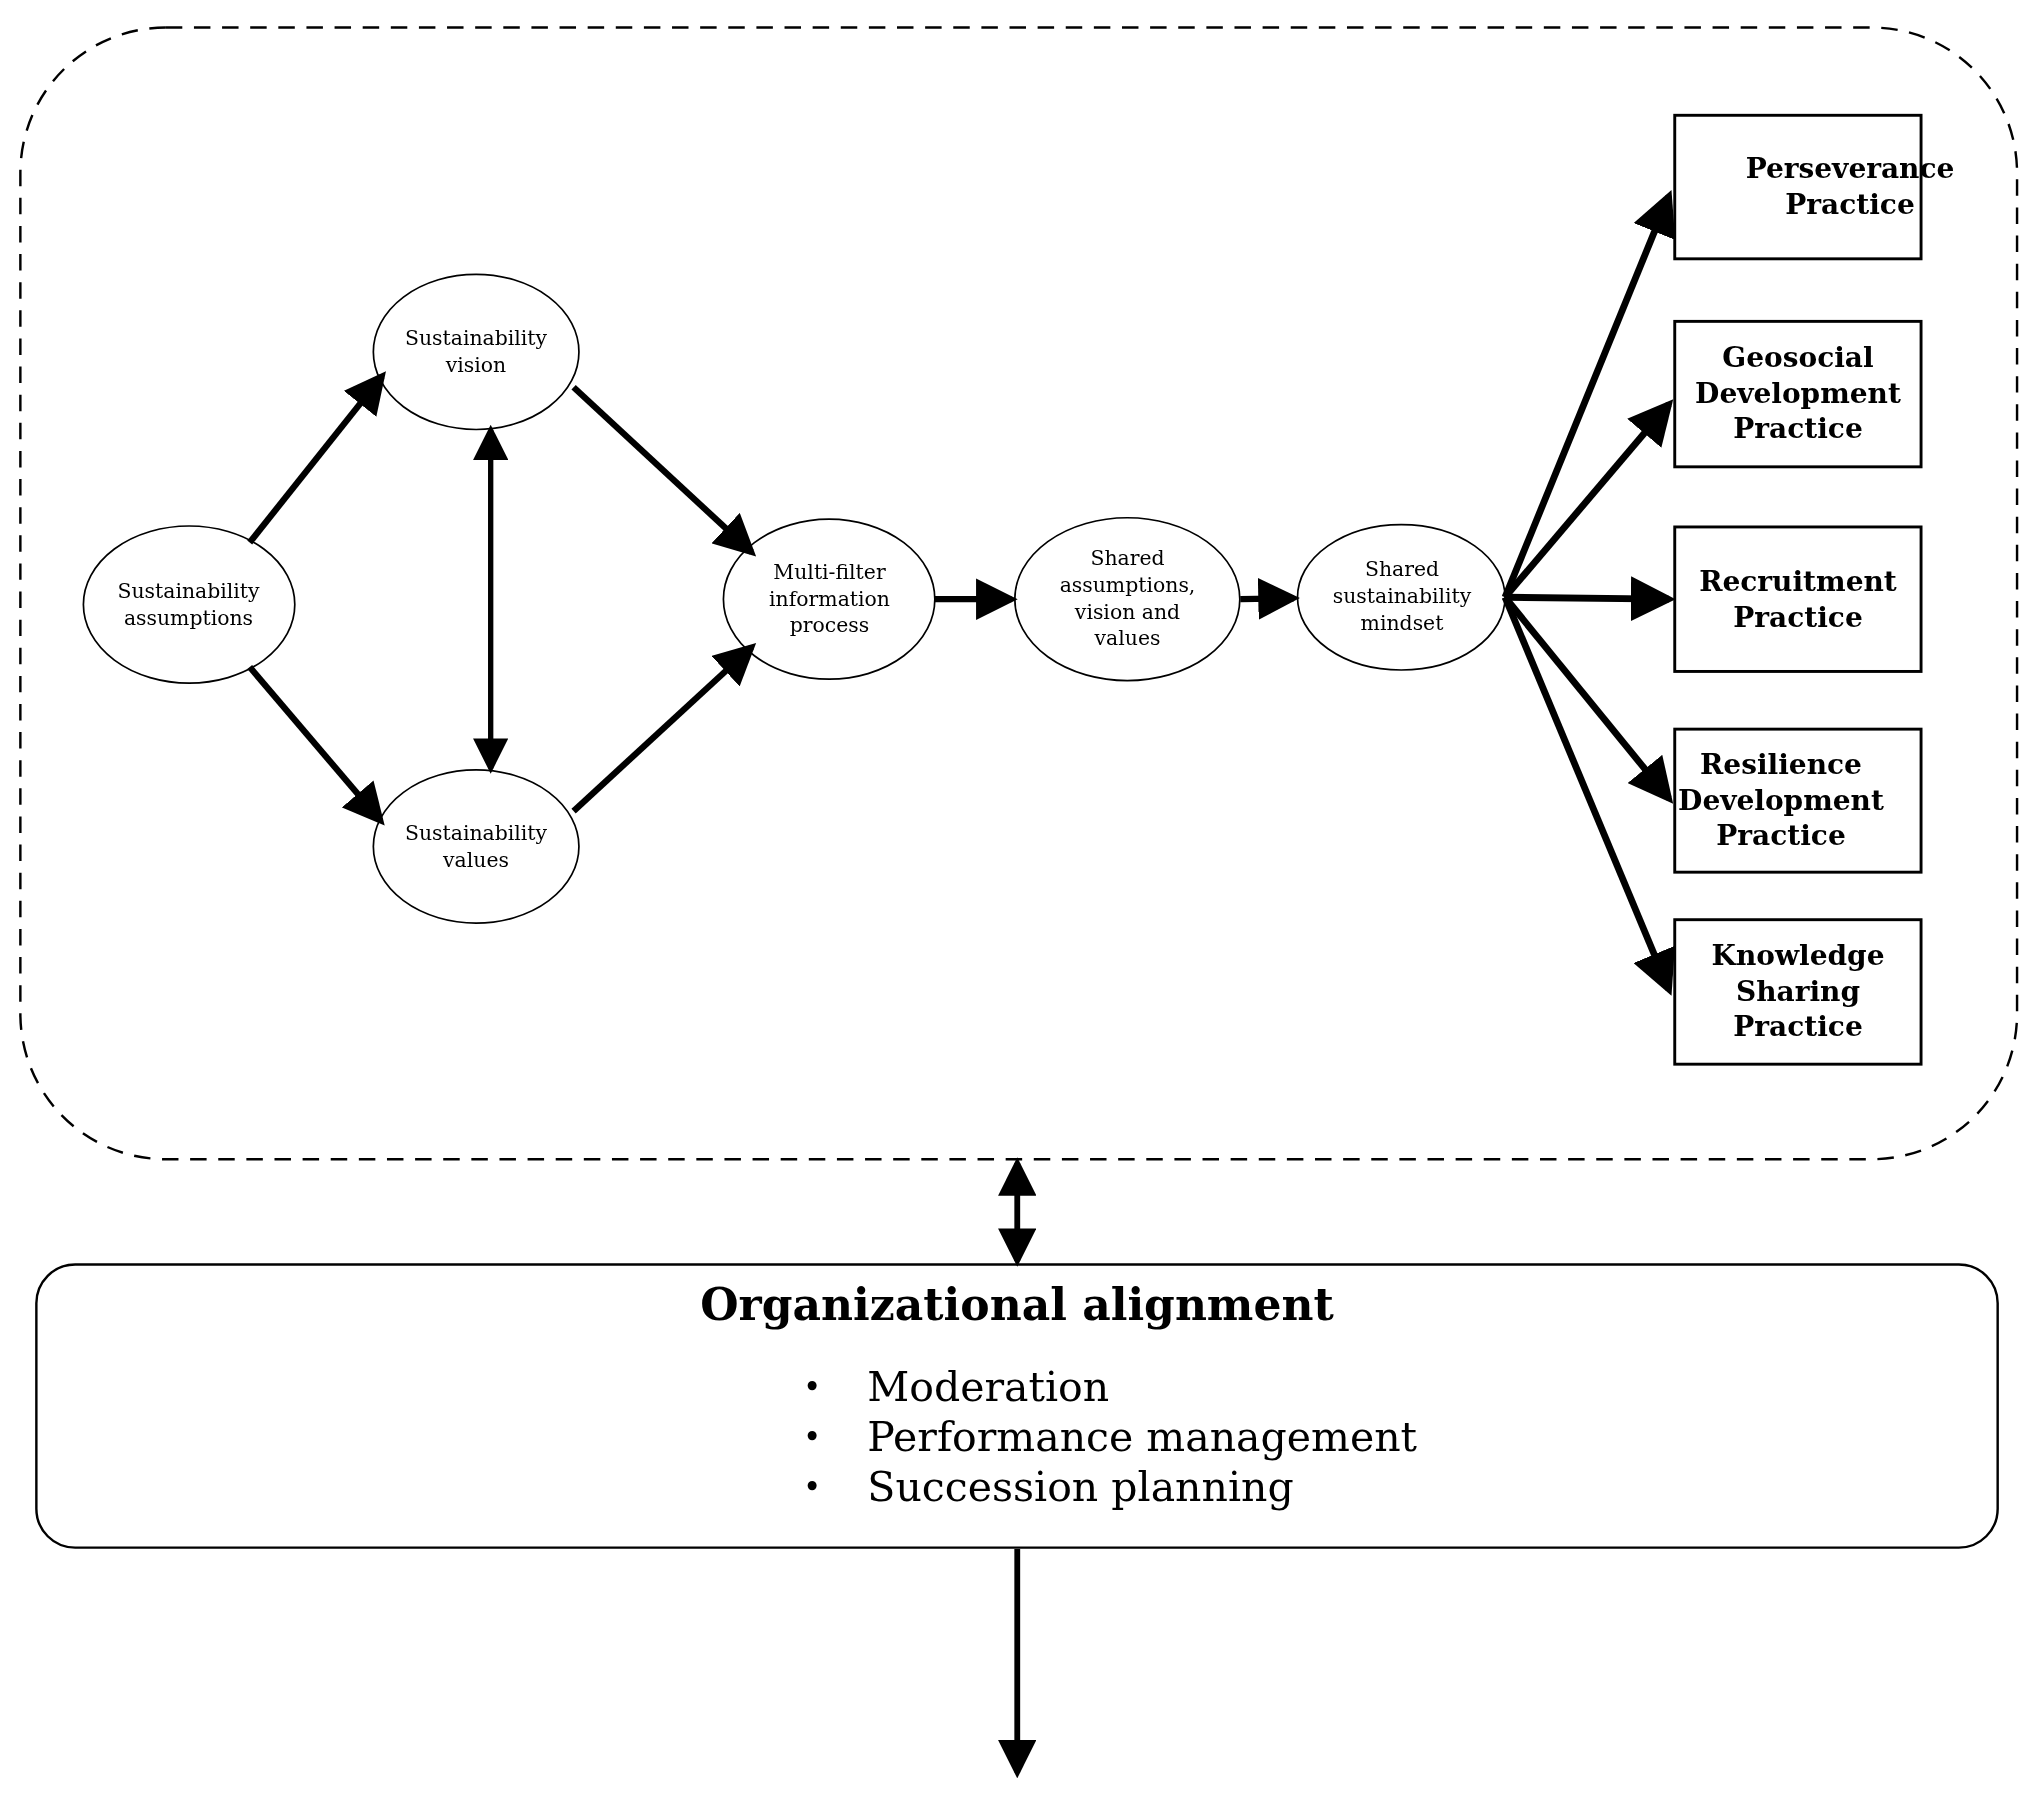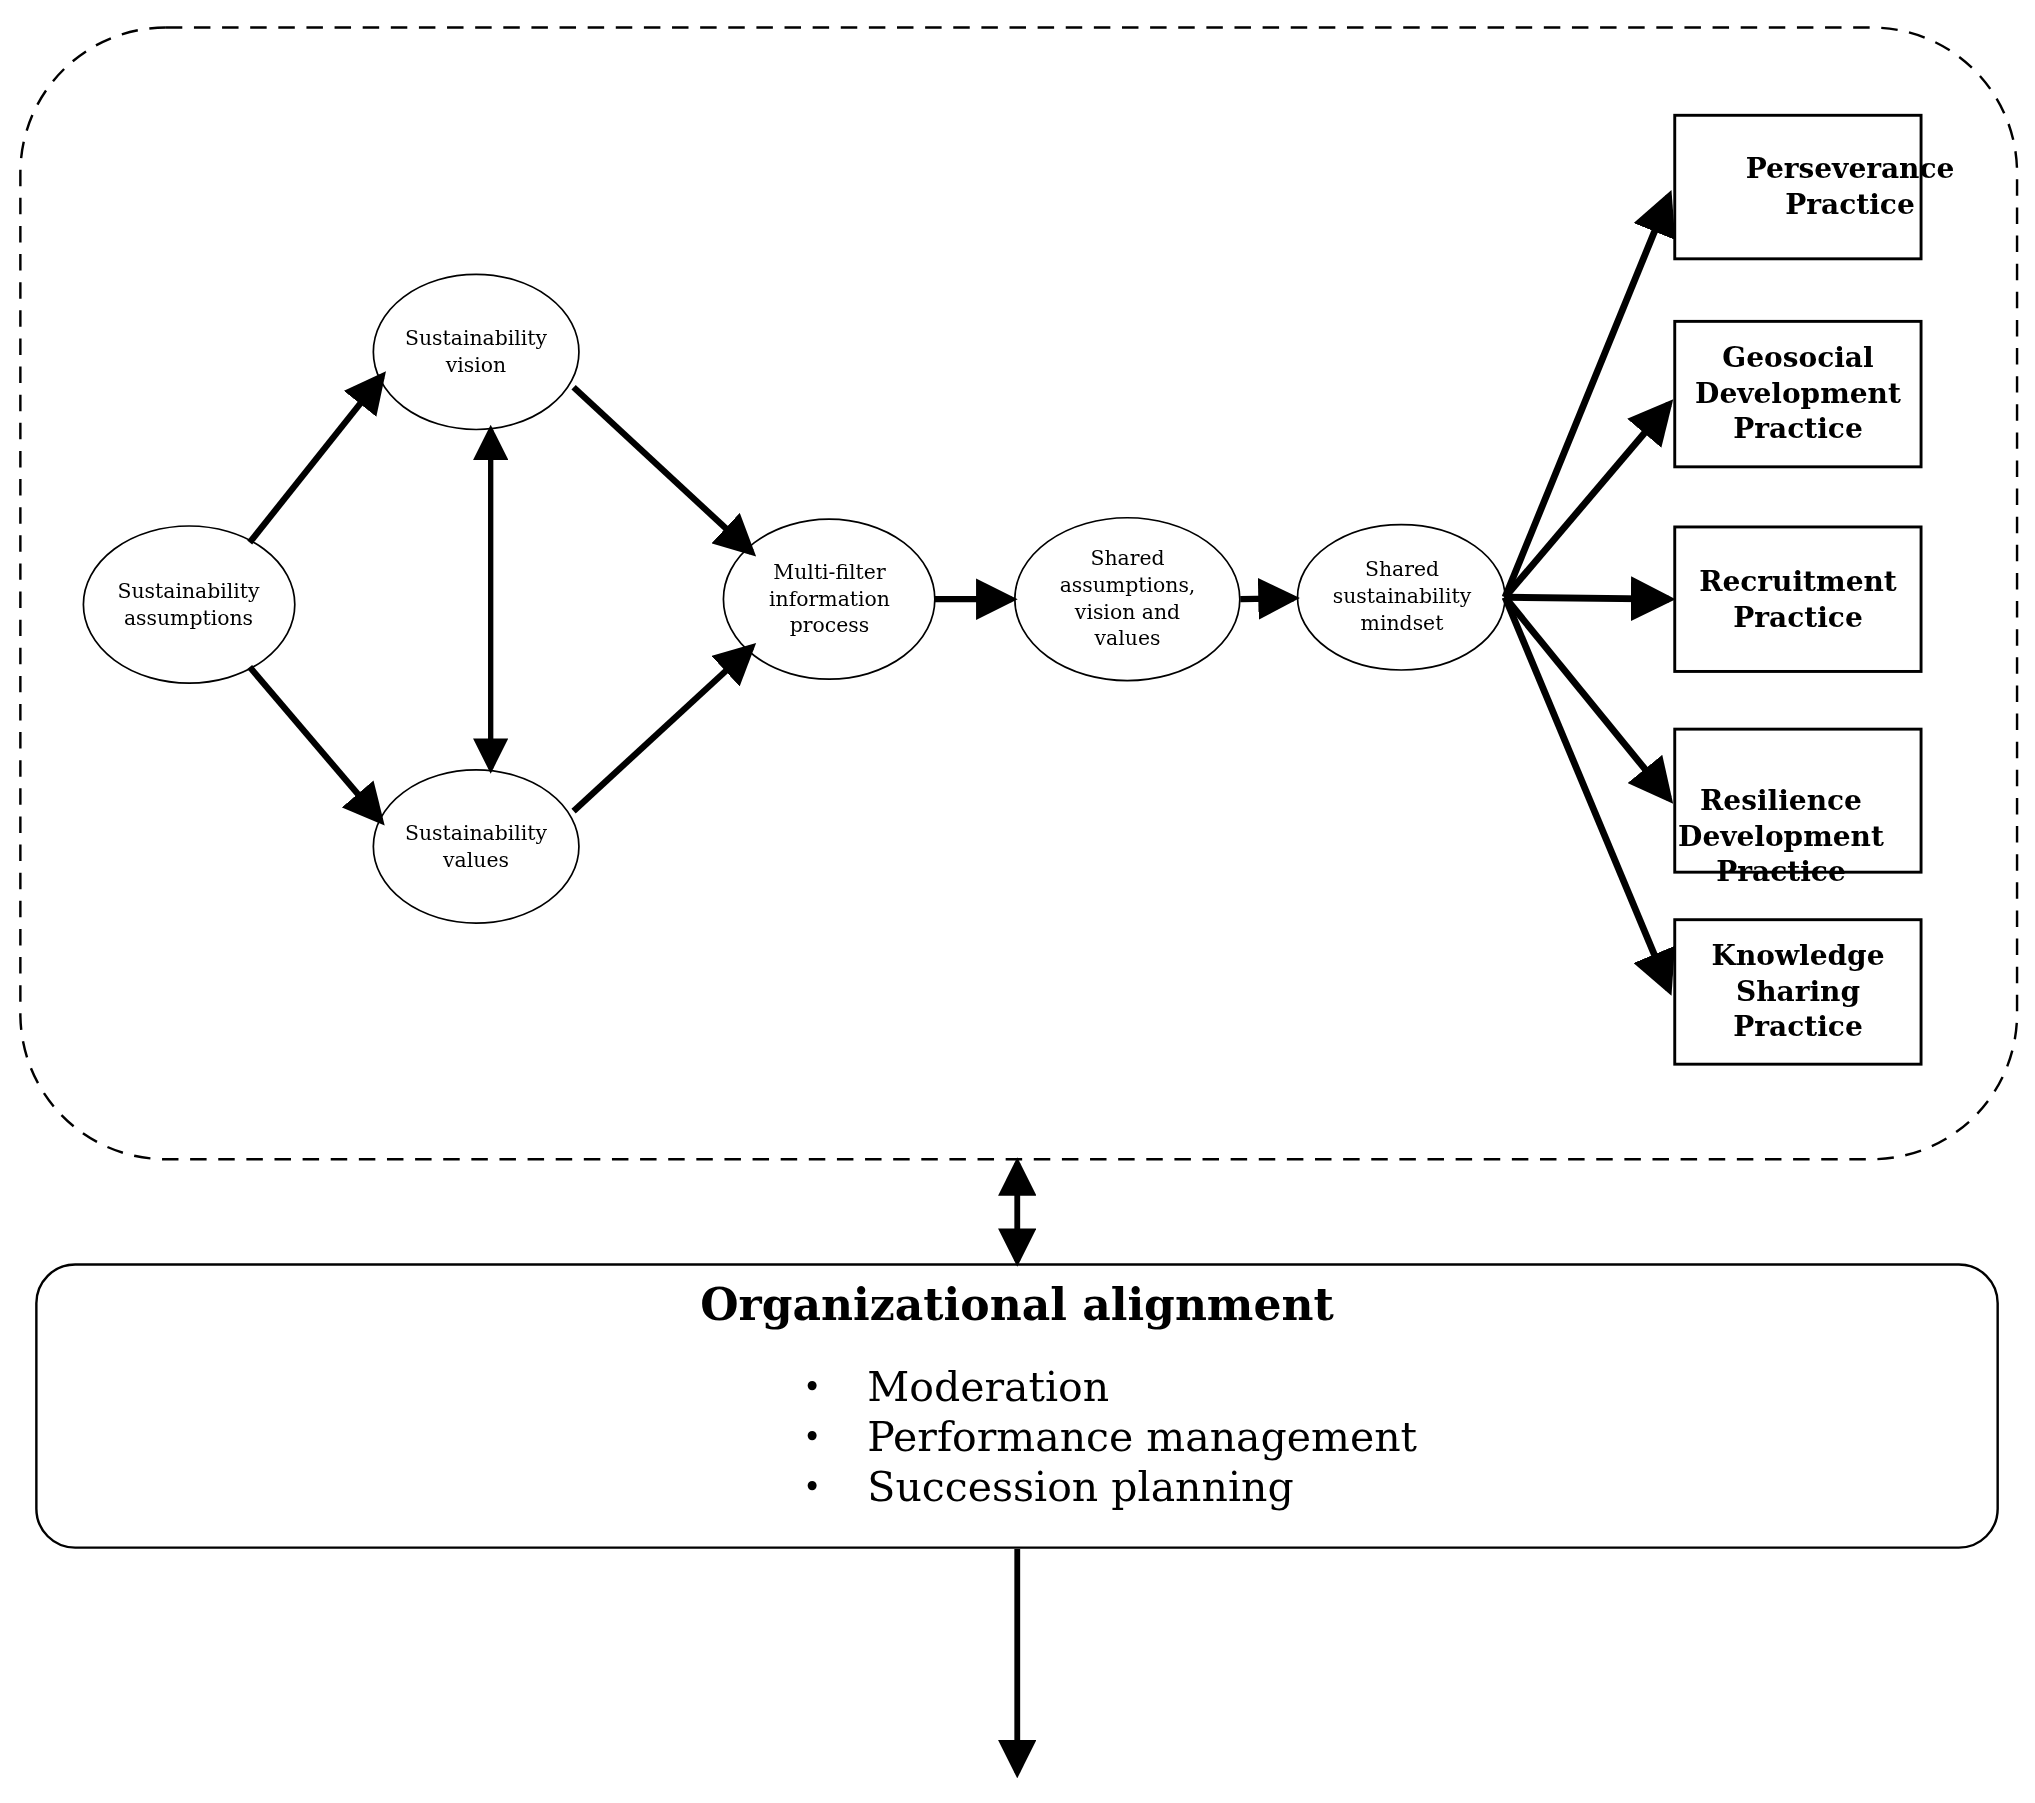--- a/index.html
+++ b/index.html
@@ -138,21 +138,21 @@
 sustainability
 mindset</div>
 
   <div class="practice-label" style="left:1727px; top:115px; width:246px; height:144px;">Perseverance
 Practice</div>
   <div class="practice-label" style="left:1675px; top:321px; width:246px; height:145px;border-radius:18px;">Geosocial
 Development
 Practice</div>
   <div class="practice-label" style="left:1675px; top:527px; width:246px; height:145px;">Recruitment
 Practice</div>
-  <div class="practice-label" style="left:1675px; top:729px; width:212px; height:143px;margin-top:36px;">Resilience
+  <div class="practice-label" style="left:1675px; top:729px; width:212px; height:143px;">Resilience
 Development
 Practice</div>
   <div class="practice-label" style="left:1675px; top:919px; width:246px; height:145px;text-align:center;">Knowledge
 Sharing
 Practice</div>
 
   <div class="org-title">Organizational alignment</div>
 
   <div class="org-bullets">
     <div class="bullet-row">

